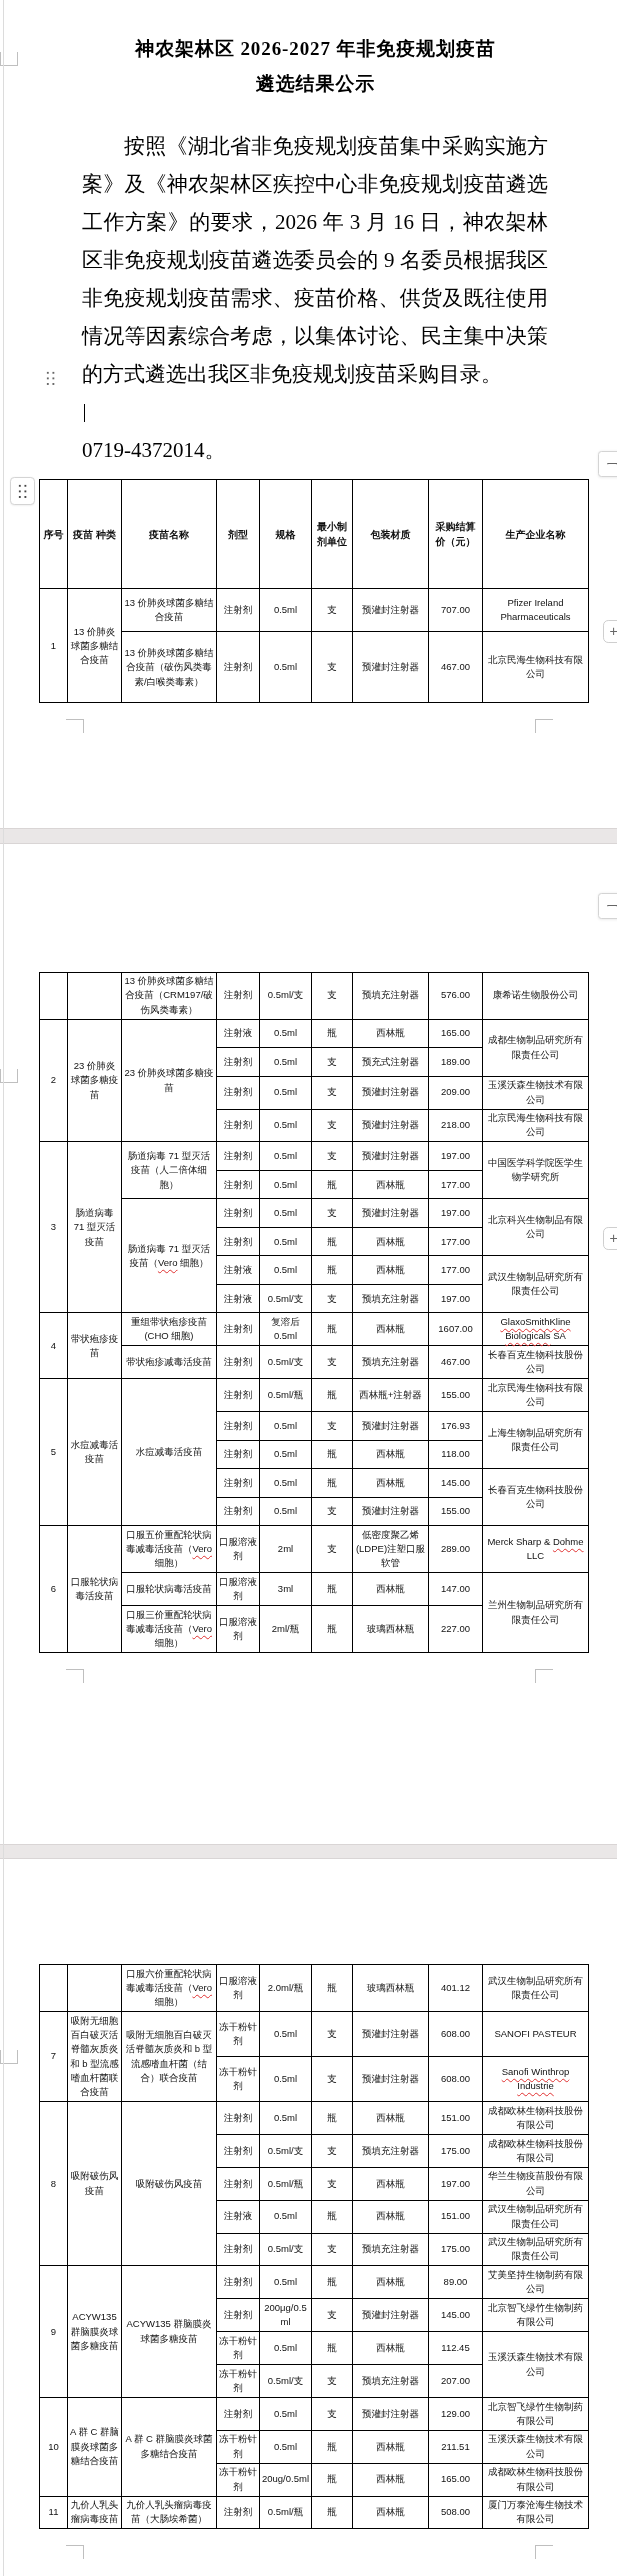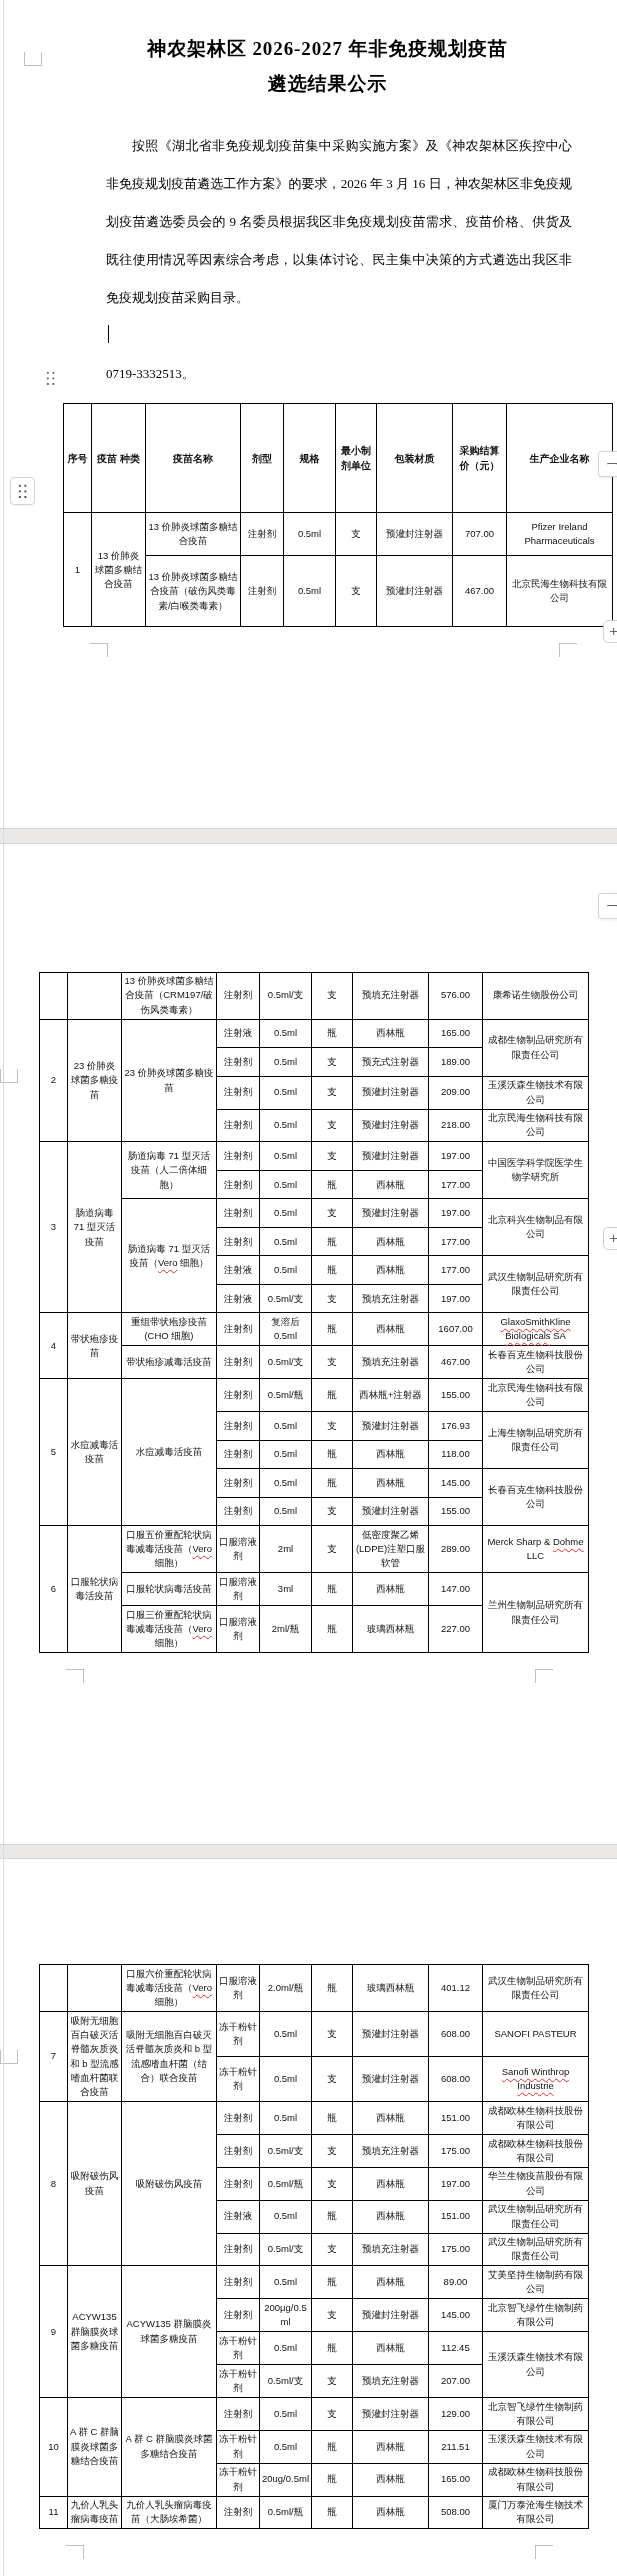--- a/index.html
+++ b/index.html
@@ -1,38 +1,38 @@
 <!DOCTYPE html>
 <html style="font-size:14px"><head>
 <meta charset="utf-8">
 <style>
   html,body{margin:0;padding:0;background:#fff;}
   .canvas{position:relative;width:618px;height:2576px;overflow:hidden;background:#fff;
           font-family:"Liberation Serif","DejaVu Serif",serif;color:#000;}
   .canvas::before{content:'';position:absolute;left:2.6px;top:0;bottom:0;width:0.9px;background:#dcdcdc;z-index:5;}
 
   .page{position:relative;background:#fff;}
-  .page1{height:797px;padding-left:24px;}
+  .page1{height:797px;}
   .page2{min-height:872px;}
   .page3{min-height:876px;}
   .page-gap{height:15.5px;background:#eae7e7;border-top:0.9px solid #d9d5d5;border-bottom:0.9px solid #d9d5d5;box-sizing:border-box;}
 
   
   .cm{position:absolute;width:17.3px;height:13px;}
   .cm.l{left:66px;} .cm.r{left:535px;}
   .cm.tl{border-right:0.9px solid #bfbfbf;border-bottom:0.9px solid #bfbfbf;}
   .cm.tr{border-left:0.9px solid #bfbfbf;border-bottom:0.9px solid #bfbfbf;}
   .cm.bl{border-right:0.9px solid #bfbfbf;border-top:0.9px solid #bfbfbf;}
   .cm.br{border-left:0.9px solid #bfbfbf;border-top:0.9px solid #bfbfbf;}
   .page1 .cm.t{top:21px;} .page2 .cm.t{top:97px;} .page3 .cm.t{top:86px;}
   .flow-marks{position:relative;height:29px;margin-top:10.4px;}
 
   
   .doc-title{margin:31px 69px 0 82px;text-align:center;font-weight:700;font-size:19px;line-height:35px;letter-spacing:0.9px;}
-  .para{width:466px;margin:0 0 0 82px;font-size:13px;line-height:38px;text-align:justify;}
+  .para{width:466px;margin:0 0 0 82px;font-size:21px;line-height:38px;text-align:justify;}
   .para.first{margin-top:26px;}
   .indent{text-indent:2em;display:block;}
   .caret{display:inline-block;width:1.7px;height:17.3px;background:#000;vertical-align:-2.6px;margin-left:1.7px;}
 
   
   .para-handle{position:absolute;left:45px;top:339px;width:11.2px;height:16.4px;
     background-image:radial-gradient(circle,#666 1.1px,transparent 1.3px);background-size:5.6px 5.6px;}
   .block-handle{position:absolute;left:10.4px;top:446px;width:22.5px;height:26px;border:0.9px solid #d4d4d4;border-radius:4.3px;
     background:#fff;display:flex;align-items:center;justify-content:center;box-shadow:0 0.9px 1.7px rgba(0,0,0,.06);}
   .block-handle .dots{width:11.2px;height:16.4px;background-image:radial-gradient(circle,#444 1.1px,transparent 1.3px);background-size:5.6px 5.6px;}
@@ -69,21 +69,21 @@
   <div class="page page1">
     <div class="cm t tl"></div>
     <div class="cm t tr"></div>
 
     <div class="doc-title">
       <div>神农架林区 2026-2027 年非免疫规划疫苗</div>
       <div>遴选结果公示</div>
     </div>
 
     <p class="para first"><span class="indent" style="display:inline;"></span><span class="indent">按照《湖北省非免疫规划疫苗集中采购实施方案》及《神农架林区疾控中心非免疫规划疫苗遴选工作方案》的要求，2026 年 3 月 16 日，神农架林区非免疫规划疫苗遴选委员会的 9 名委员根据我区非免疫规划疫苗需求、疫苗价格、供货及既往使用情况等因素综合考虑，以集体讨论、民主集中决策的方式遴选出我区非免疫规划疫苗采购目录。</span><span class="caret"></span></p>
-    <p class="para"><span>0719-3332513。</span></p>
+    <p class="para"><span>0719-4372014。</span></p>
 
     <div class="para-handle" title=""></div>
     <div class="block-handle">
         <div class="dots"></div>
       </div>
 
     <table class="doc-table tbl-p1">
       <colgroup>
           <col style="width:28px">
           <col style="width:54px">

